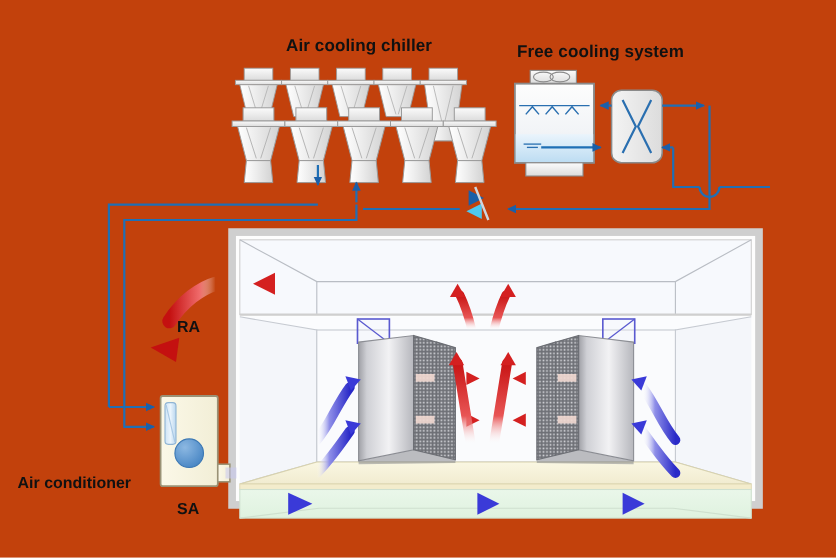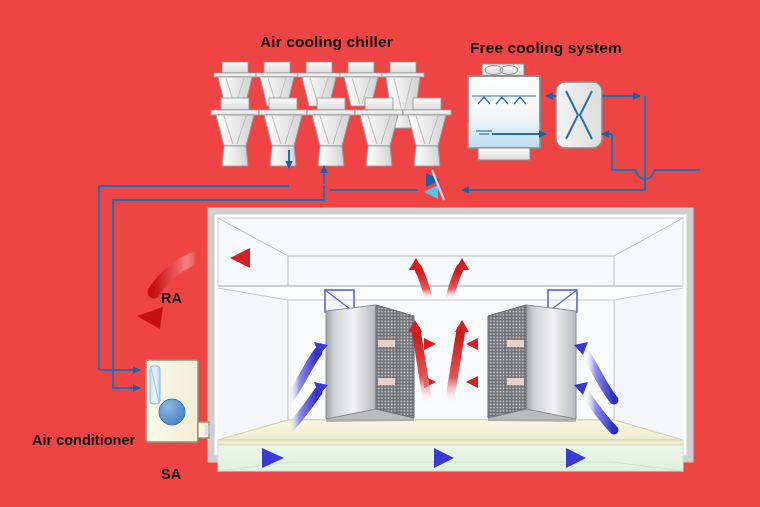--- a/index.html
+++ b/index.html
@@ -1,18 +1,18 @@
 <!DOCTYPE html>
 <html><head>
 <meta charset="utf-8">
 <style>
   html,body{margin:0;padding:0;background:#ffffff;}
   body{width:760px;height:507px;overflow:hidden;
        font-family:"Liberation Sans",sans-serif;}
-  #stage{position:relative;width:760px;height:507px;background:#ef4444;}
+  #stage{position:relative;width:760px;height:507px;background:#c2410c;}
 
   .ttl{position:absolute;font-weight:bold;font-size:15.5px;color:#111;
        letter-spacing:.1px;white-space:nowrap;}
   .lbl{position:absolute;font-weight:bold;font-size:14.5px;color:#111;
        white-space:nowrap;}
 
   .pill{position:absolute;border-radius:11px;color:#fff;font-weight:bold;
         font-size:13px;display:flex;align-items:center;justify-content:center;
         white-space:nowrap;letter-spacing:.2px;}
   .pill.cold{background:linear-gradient(#3a3ae0,#1a1ac4);
@@ -23,22 +23,22 @@
   svg{position:absolute;left:0;top:0;overflow:visible;}
   .nosel{user-select:none;}
 </style>
 </head>
 <body>
 
 <div id="stage" class="nosel">
 
   <div class="ttl" style="left:260px;top:33px;">Air cooling chiller</div>
   <div class="ttl" style="left:470px;top:39px;">Free cooling system</div>
-  <div class="lbl" style="left:32px;top:432px;">Air conditioner</div>
-  <div class="lbl" style="left:161px;top:455px;margin-top:11px;">SA</div>
+  <div class="lbl" style="left:16px;top:432px;">Air conditioner</div>
+  <div class="lbl" style="left:161px;top:455px;">SA</div>
   <div class="lbl" style="left:161px;top:290px;text-align:center;">RA</div>
 
   <div class="pill cold" style="left:227px;top:327px;width:84px;height:23px;">Cold Aisle</div>
   <div class="pill cold" style="left:557px;top:327px;width:84px;height:23px;">Cold Aisle</div>
   <div class="pill hot" style="left:398px;top:327px;width:76px;height:23px;">Hot Aisle</div>
 
   <svg width="760" height="507" viewBox="0 0 760 507">
     <defs>
       <linearGradient id="gChiller" x1="0" y1="0" x2="1" y2="0">
         <stop offset="0" stop-color="#ffffff"></stop>

